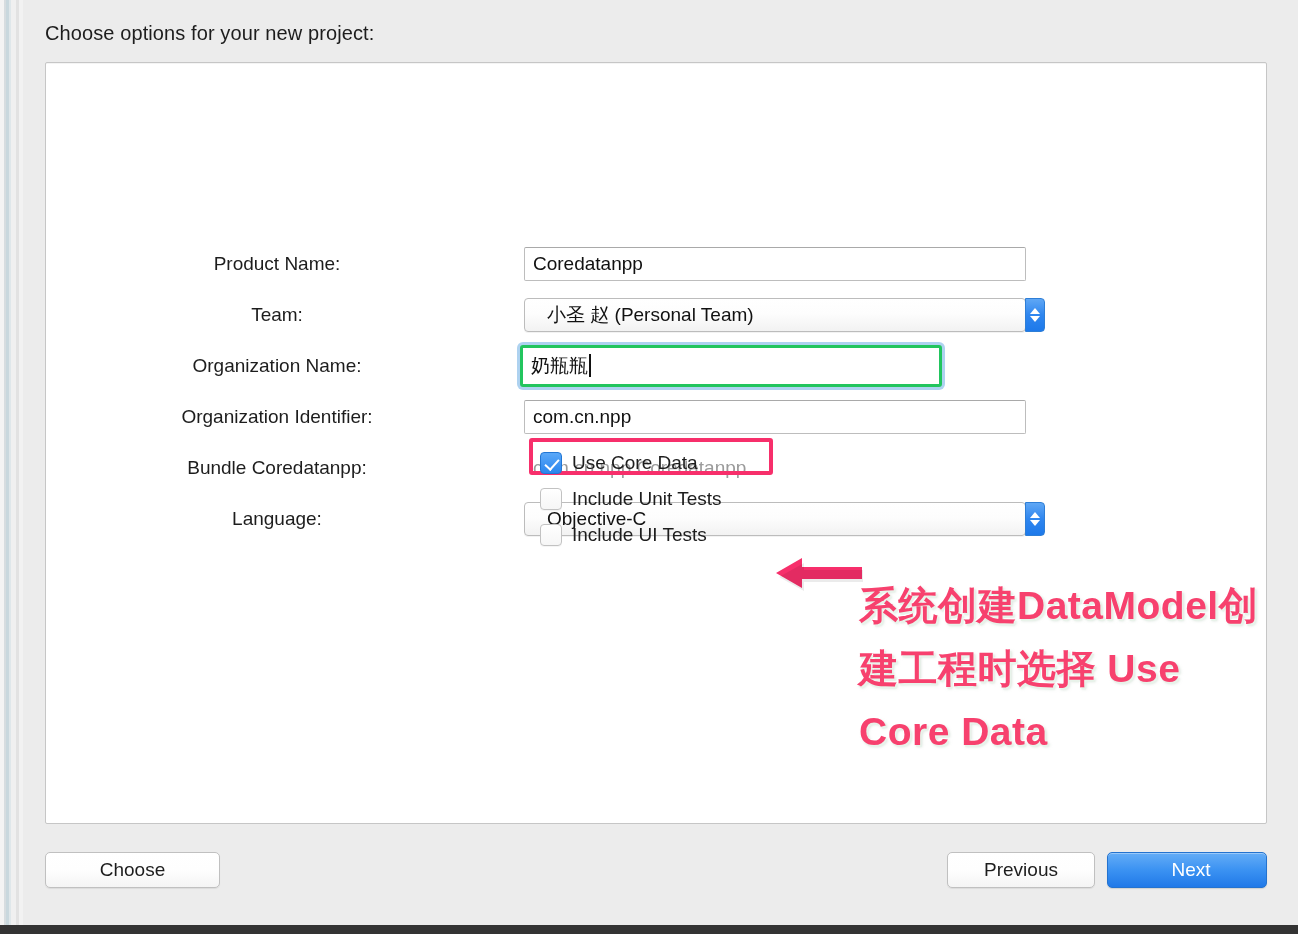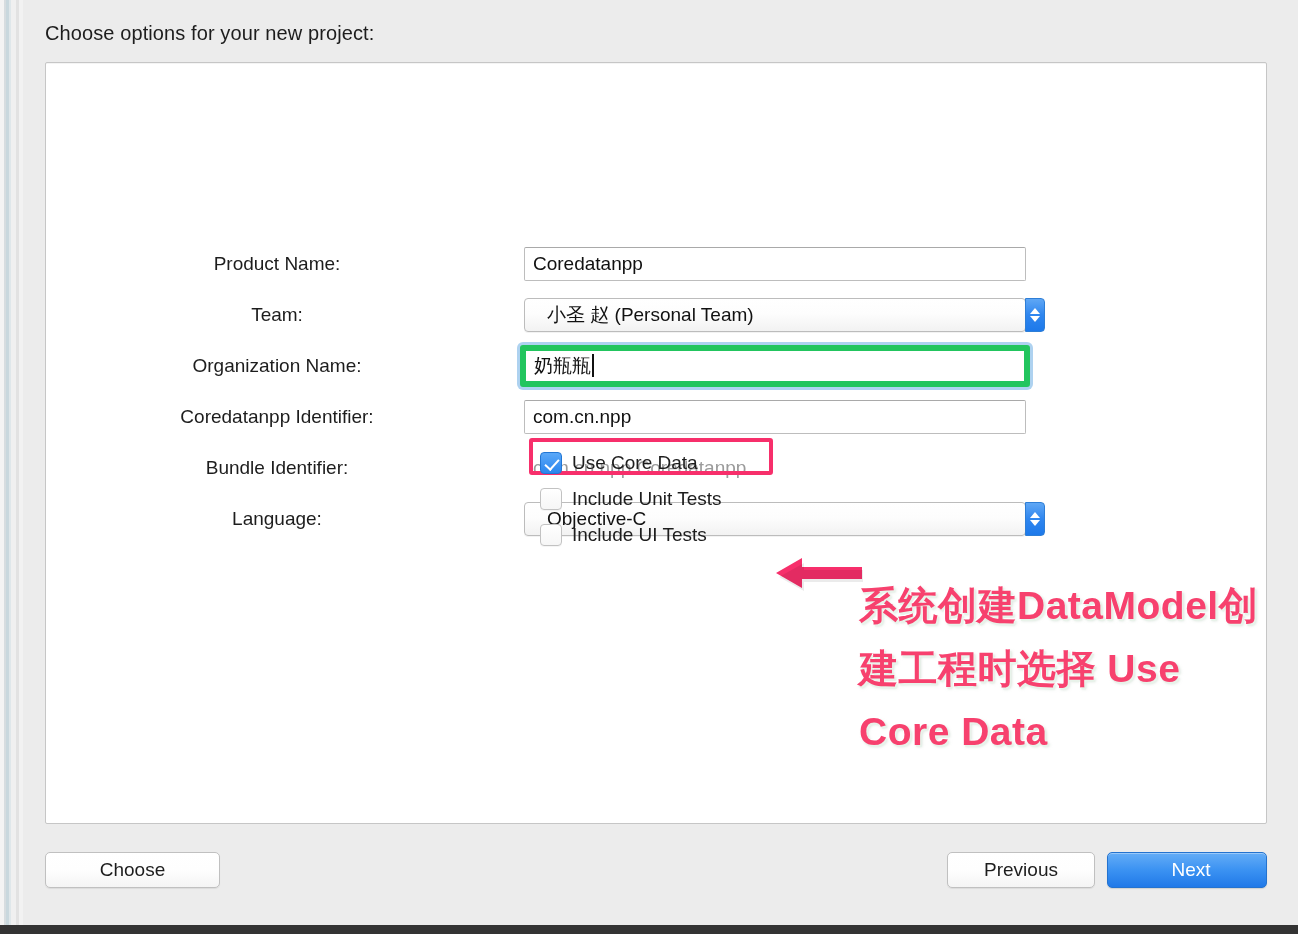--- a/index.html
+++ b/index.html
@@ -110,24 +110,24 @@
     display: flex;
     align-items: center;
     padding: 0 8px;
     font-size: 19px;
     color: #111111;
     position: relative;
   }
 
   
   .textfield.focused {
-    width: 510px;
+    width: 422px;
     height: 42px;
     margin-left: -4px;
-    border: 6px solid #22c55e;
+    border: 3px solid #22c55e;
     box-shadow: 0 0 0 3px #aed2f0;
     border-radius: 3px;
   }
   .caret {
     display: inline-block;
     width: 2px;
     height: 23px;
     background: #111;
     margin-left: 1px;
     vertical-align: middle;
@@ -342,30 +342,30 @@
           <div class="label">Organization Name:</div>
           <div class="control">
             <div class="textfield focused">
               <span>奶瓶瓶</span>
               <span class="caret"></span>
             </div>
           </div>
         </div>
 
         <div class="row">
-          <div class="label">Coredatanpp Identifier:</div>
+          <div class="label">Organization Identifier:</div>
           <div class="control">
             <div class="textfield">
               <span>com.cn.npp</span>
             </div>
           </div>
         </div>
 
         <div class="row">
-          <div class="label">Bundle Identifier:</div>
+          <div class="label">Bundle Coredatanpp:</div>
           <div class="control">
             <div class="static-value">com.cn.npp.Coredatanpp</div>
           </div>
         </div>
 
         <div class="row">
           <div class="label">Language:</div>
           <div class="control">
             <div class="popup">
               <span>Objective-C</span>

